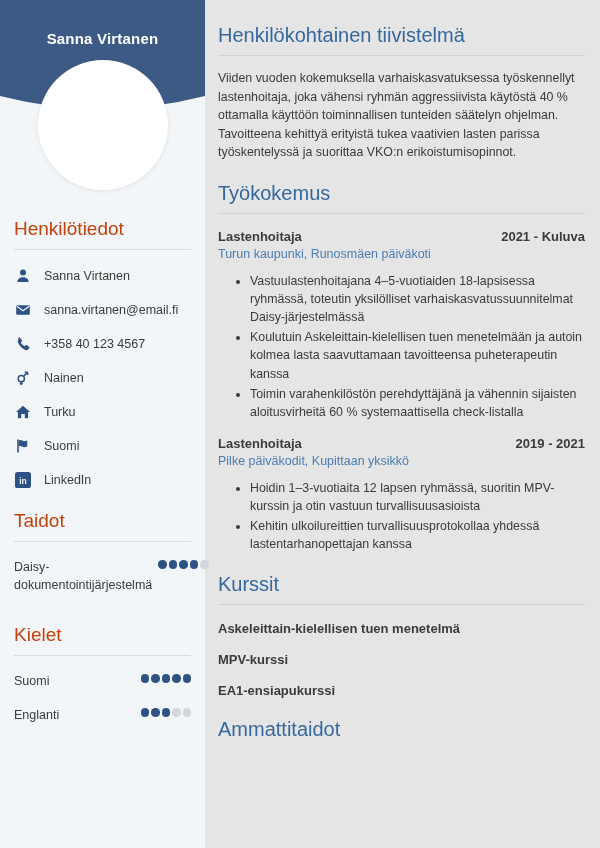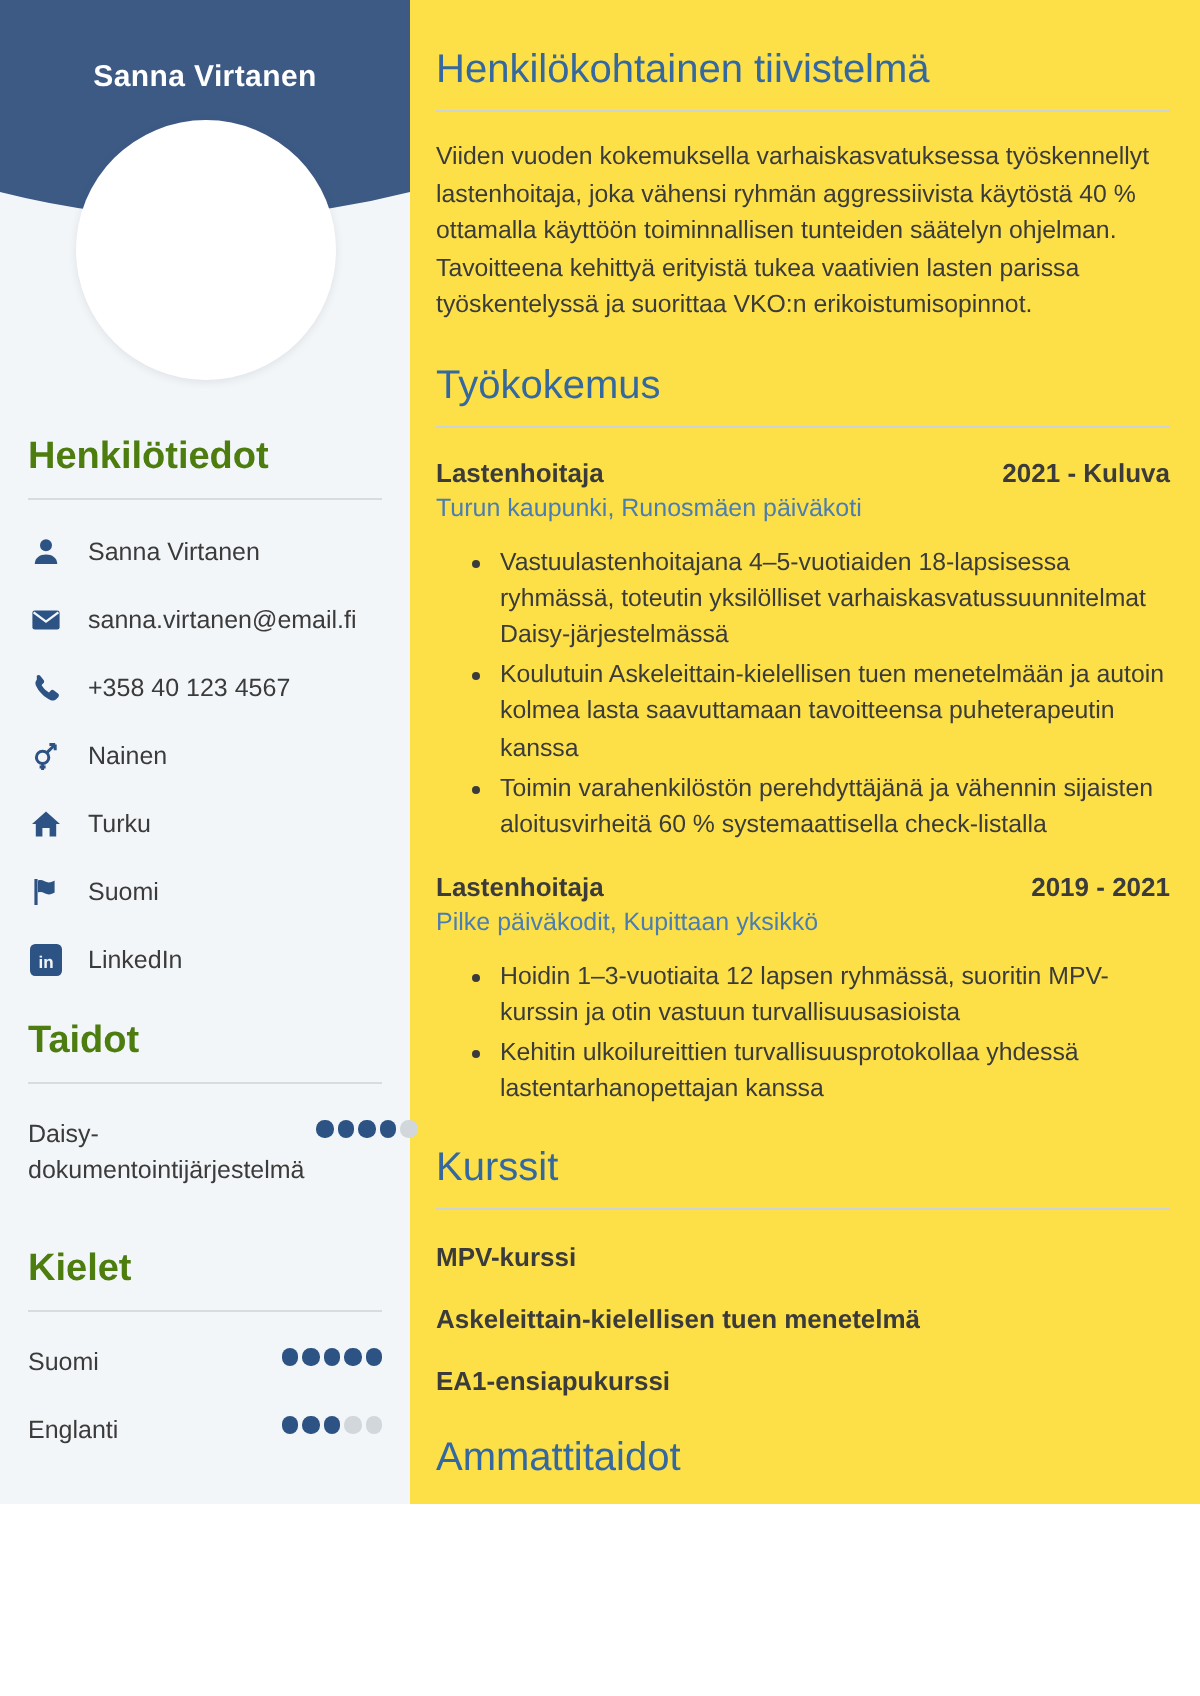--- a/index.html
+++ b/index.html
@@ -3,21 +3,21 @@
 <meta charset="utf-8">
 <style>
   * { box-sizing: border-box; margin: 0; padding: 0; }
   html, body { width: 600px; }
   body {
     font-family: "Liberation Sans", sans-serif;
     background: #ffffff;
     color: #3b3b3b;
   }
   .page {
-    width: 600px; height: 752px;
+    width: 600px; height: 848px;
     display: flex;
     background: #ffffff;
     overflow: hidden;
   }
 
   
   .sidebar {
     width: 205px; flex: 0 0 205px;
     background: #f3f6f8;
     position: relative;
@@ -31,41 +31,41 @@
     letter-spacing: .2px;
   }
   .photo {
     position: absolute; top: 60px; left: 50%; transform: translateX(-50%);
     width: 130px; height: 130px; border-radius: 50%;
     background: #ffffff;
     box-shadow: 0 1px 4px rgba(40,60,90,.10);
   }
   .side-body { padding: 0 14px; }
   .side-heading {
-    color: #4d7c0f; font-size: 19px; font-weight: 700;
+    color: #c2410c; font-size: 19px; font-weight: 400;
     margin-top: 22px;
   }
   .rule { border: none; border-top: 1px solid #d7dce1; margin: 9px 0 0; }
   .contact-list { margin-top: 17px; }
   .contact-row { display: flex; align-items: center; margin-bottom: 17px; }
   .contact-row .cicon { width: 17px; height: 17px; flex: 0 0 17px; margin-right: 13px; display: flex; align-items: center; justify-content: center; }
   .contact-row .cicon svg { width: 16px; height: 16px; }
   .contact-row .cval { font-size: 12.5px; color: #3b3b3b; }
 
   .meter-row {
     display: flex; justify-content: space-between; align-items: flex-start;
     margin-top: 16px;
   }
   .meter-row .mlabel { font-size: 12.5px; line-height: 1.45; padding-right: 6px; }
   .dots { display: flex; gap: 2px; flex: 0 0 auto; padding-top: 2px; }
   .dot { width: 8.5px; height: 8.5px; border-radius: 50%; background: #d2d7db; }
   .dot.filled { background: #2d5384; }
 
   
-  .main { flex: 1; padding: 24px 15px 0 13px; background: #fde047; }
+  .main { flex: 1; padding: 24px 15px 0 13px; background: #e5e5e5; }
   .section-heading { color: #35689e; font-size: 20px; font-weight: 400; }
   .main .rule { border-top: 1px solid #ccd3d9; margin: 8px 0 0; }
   .summary-text {
     margin-top: 13px; font-size: 12.4px; line-height: 1.5; color: #3b3b3b;
   }
   .section { margin-top: 20px; }
   .entry { margin-top: 15px; }
   .entry-head { display: flex; justify-content: space-between; align-items: baseline; }
   .entry-title { font-size: 13px; font-weight: bold; color: #3b3b3b; }
   .entry-date { font-size: 13px; font-weight: bold; color: #3b3b3b; white-space: nowrap; }
@@ -244,22 +244,22 @@
         <ul class="bullets">
           <li>Hoidin 1–3-vuotiaita 12 lapsen ryhmässä, suoritin MPV-kurssin ja otin vastuun turvallisuusasioista</li>
           <li>Kehitin ulkoilureittien turvallisuusprotokollaa yhdessä lastentarhanopettajan kanssa</li>
         </ul>
       </div>
     </section>
 
     <section class="section">
       <h2 class="section-heading">Kurssit</h2>
       <hr class="rule">
+      <div class="course-item">Askeleittain-kielellisen tuen menetelmä</div>
       <div class="course-item">MPV-kurssi</div>
-      <div class="course-item">Askeleittain-kielellisen tuen menetelmä</div>
       <div class="course-item">EA1-ensiapukurssi</div>
     </section>
 
     <section class="section">
       <h2 class="section-heading">Ammattitaidot</h2>
 
     </section>
 
   </main>
 </div>

